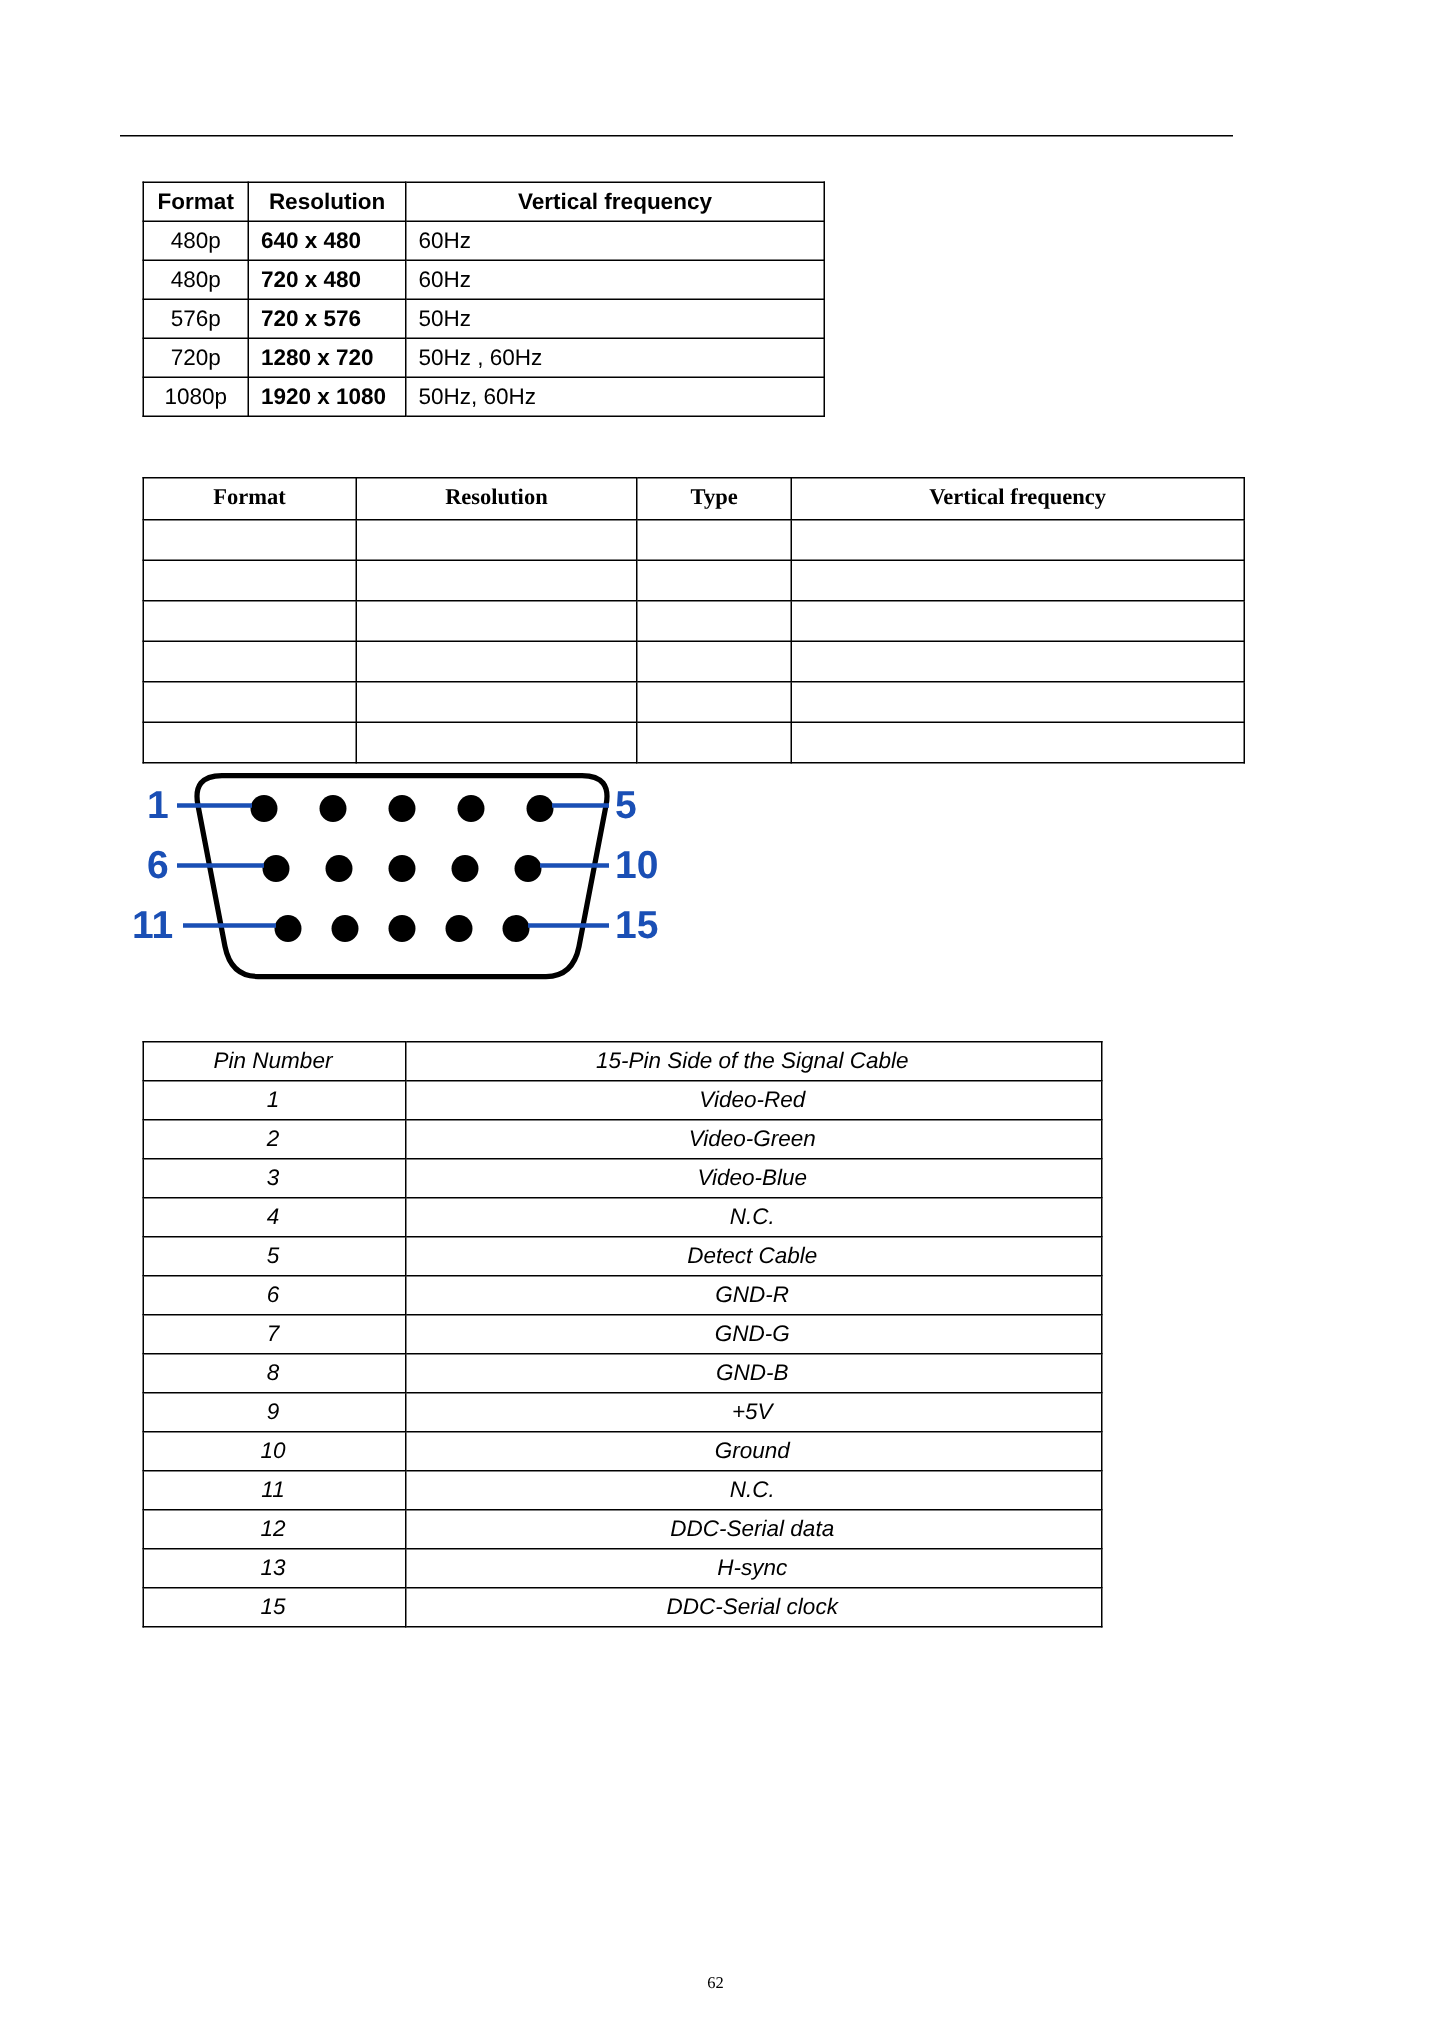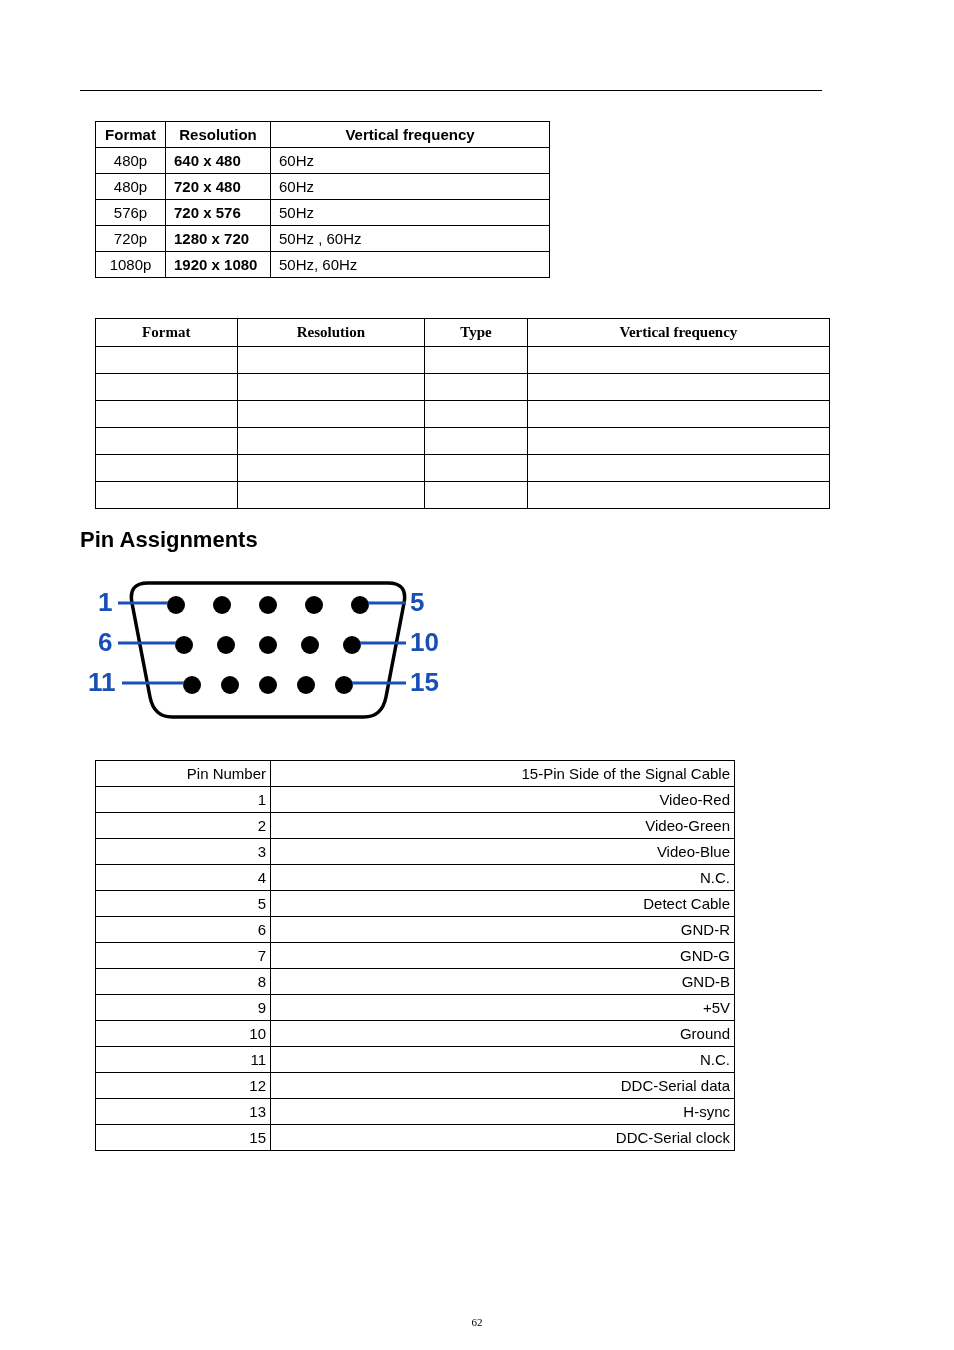--- a/index.html
+++ b/index.html
@@ -88,22 +88,23 @@
   .t3 {
     border-collapse: collapse;
     width: 640px;
     margin-left: 15px;
     font-family: Arial, Helvetica, sans-serif;
     font-size: 15px;
   }
   .t3 th, .t3 td {
     border: 1px solid #000;
     padding: 4px 4px 4px 2px;
-    text-align: right;
+    text-align: center;
     vertical-align: top;
+    font-style: italic;
   }
   .t3 th { font-weight: normal; }
   .t3 .col-a { width: 175px; }
   .page-num {
     position: absolute;
     bottom: 22px;
     left: 0;
     width: 100%;
     text-align: center;
     font-family: "Times New Roman", Times, serif;
@@ -198,21 +199,20 @@
         <tr>
             <td></td>
             <td></td>
             <td></td>
             <td></td>
           </tr>
       </tbody>
     </table>
   </div>
 
-  <h1 class="heading">Pin Assignments</h1>
 
   <div class="conn-wrap">
     <span class="num" style="left:10px; top:14px;">1</span>
     <span class="num" style="left:10px; top:54px;">6</span>
     <span class="num" style="left:0px;  top:94px;">11</span>
     <span class="num" style="left:322px; top:14px;">5</span>
     <span class="num" style="left:322px; top:54px;">10</span>
     <span class="num" style="left:322px; top:94px;">15</span>
 
     <svg width="370" height="155" viewBox="0 0 370 155">

